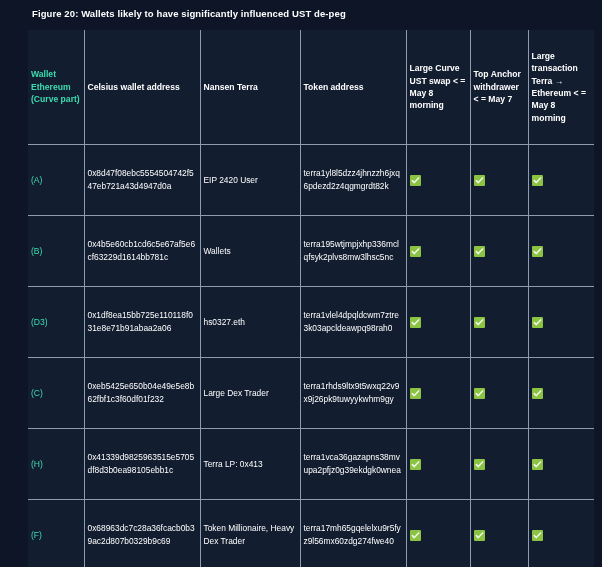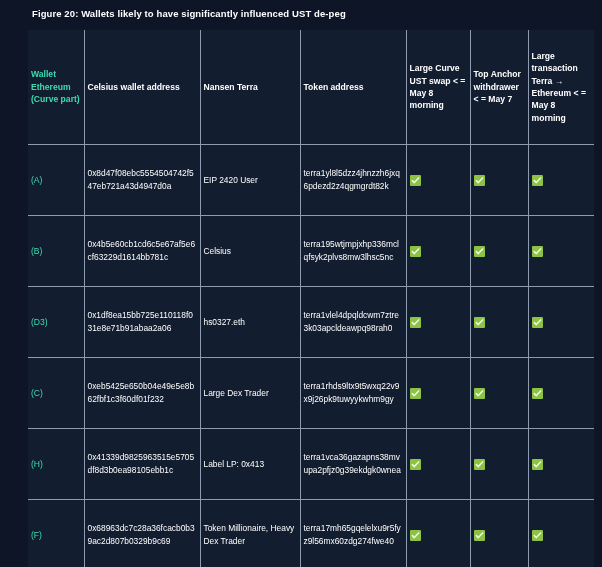--- a/index.html
+++ b/index.html
@@ -163,21 +163,21 @@
             <td class="flag"><span class="check-box"><svg width="9" height="9" viewBox="0 0 9 9">
                   <path d="M1.3 4.6 L3.3 6.6 L7.6 1.9" stroke="#f2f7e8" stroke-width="1.5" fill="none" stroke-linecap="round" stroke-linejoin="round"></path>
                 </svg></span></td>
             <td class="flag lastcell"><span class="check-box"><svg width="9" height="9" viewBox="0 0 9 9">
                   <path d="M1.3 4.6 L3.3 6.6 L7.6 1.9" stroke="#f2f7e8" stroke-width="1.5" fill="none" stroke-linecap="round" stroke-linejoin="round"></path>
                 </svg></span></td>
           </tr>
           <tr>
             <td class="ref">(B)</td>
             <td class="addr">0x4b5e60cb1cd6c5e67af5e6cf63229d1614bb781c</td>
-            <td class="label">Celsius</td>
+            <td class="label">Wallets</td>
             <td class="terra">terra195wtjmpjxhp336mclqfsyk2plvs8mw3lhsc5nc</td>
             <td class="flag"><span class="check-box"><svg width="9" height="9" viewBox="0 0 9 9">
                   <path d="M1.3 4.6 L3.3 6.6 L7.6 1.9" stroke="#f2f7e8" stroke-width="1.5" fill="none" stroke-linecap="round" stroke-linejoin="round"></path>
                 </svg></span></td>
             <td class="flag"><span class="check-box"><svg width="9" height="9" viewBox="0 0 9 9">
                   <path d="M1.3 4.6 L3.3 6.6 L7.6 1.9" stroke="#f2f7e8" stroke-width="1.5" fill="none" stroke-linecap="round" stroke-linejoin="round"></path>
                 </svg></span></td>
             <td class="flag lastcell"><span class="check-box"><svg width="9" height="9" viewBox="0 0 9 9">
                   <path d="M1.3 4.6 L3.3 6.6 L7.6 1.9" stroke="#f2f7e8" stroke-width="1.5" fill="none" stroke-linecap="round" stroke-linejoin="round"></path>
                 </svg></span></td>
@@ -208,21 +208,21 @@
             <td class="flag"><span class="check-box"><svg width="9" height="9" viewBox="0 0 9 9">
                   <path d="M1.3 4.6 L3.3 6.6 L7.6 1.9" stroke="#f2f7e8" stroke-width="1.5" fill="none" stroke-linecap="round" stroke-linejoin="round"></path>
                 </svg></span></td>
             <td class="flag lastcell"><span class="check-box"><svg width="9" height="9" viewBox="0 0 9 9">
                   <path d="M1.3 4.6 L3.3 6.6 L7.6 1.9" stroke="#f2f7e8" stroke-width="1.5" fill="none" stroke-linecap="round" stroke-linejoin="round"></path>
                 </svg></span></td>
           </tr>
           <tr>
             <td class="ref">(H)</td>
             <td class="addr">0x41339d9825963515e5705df8d3b0ea98105ebb1c</td>
-            <td class="label">Label LP: 0x413</td>
+            <td class="label">Terra LP: 0x413</td>
             <td class="terra">terra1vca36gazapns38mvupa2pfjz0g39ekdgk0wnea</td>
             <td class="flag"><span class="check-box"><svg width="9" height="9" viewBox="0 0 9 9">
                   <path d="M1.3 4.6 L3.3 6.6 L7.6 1.9" stroke="#f2f7e8" stroke-width="1.5" fill="none" stroke-linecap="round" stroke-linejoin="round"></path>
                 </svg></span></td>
             <td class="flag"><span class="check-box"><svg width="9" height="9" viewBox="0 0 9 9">
                   <path d="M1.3 4.6 L3.3 6.6 L7.6 1.9" stroke="#f2f7e8" stroke-width="1.5" fill="none" stroke-linecap="round" stroke-linejoin="round"></path>
                 </svg></span></td>
             <td class="flag lastcell"><span class="check-box"><svg width="9" height="9" viewBox="0 0 9 9">
                   <path d="M1.3 4.6 L3.3 6.6 L7.6 1.9" stroke="#f2f7e8" stroke-width="1.5" fill="none" stroke-linecap="round" stroke-linejoin="round"></path>
                 </svg></span></td>

